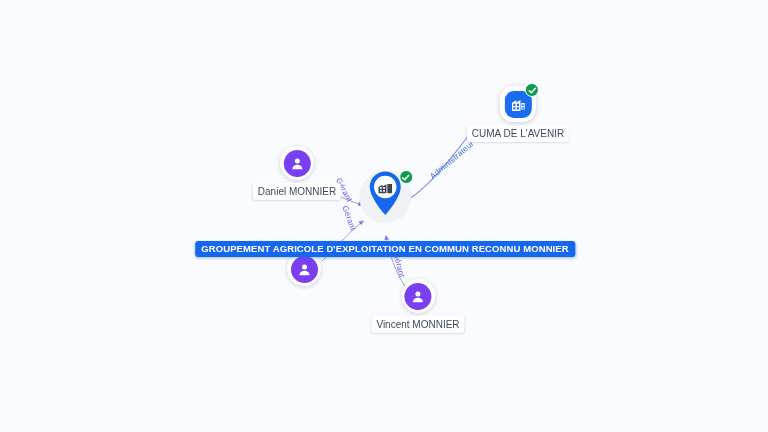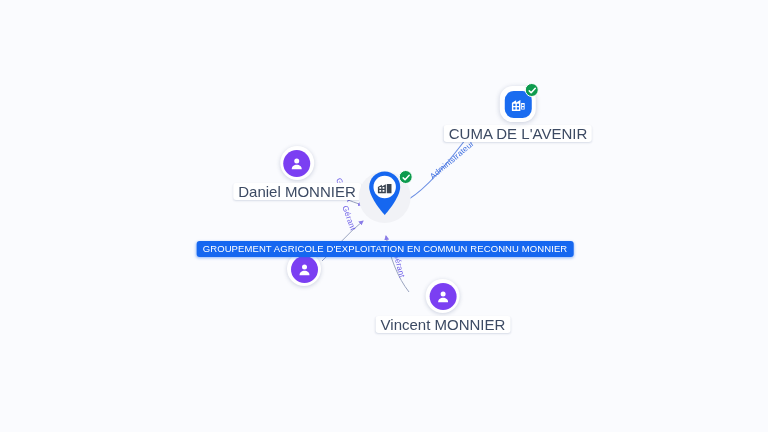--- a/index.html
+++ b/index.html
@@ -117,21 +117,21 @@
     box-sizing: border-box;
   }
   .check-badge.on-org { right: -3px; top: -3px; }
   .check-badge svg { display: block; }
 
   
   .node-caption {
     margin-top: 3px;
     background: #ffffff;
     color: #3c4a63;
-    font-size: 15px;
+    font-size: 10px;
     line-height: 13px;
     padding: 2px 5px;
     border-radius: 3px;
     white-space: nowrap;
     box-shadow: 0 1px 2px rgba(40, 60, 110, .16);
   }
 
   .node-caption.primary {
     background: #1667f0;
     color: #ffffff;
@@ -142,20 +142,21 @@
     border-radius: 3px;
     box-shadow: 0 1px 3px rgba(22, 103, 240, .45);
   }
 
   
   .node.focus {
     align-items: center;
   }
   .node.focus .node-caption.primary {
     margin-top: 18px;
+    font-weight: bold;
   }
 
   
   .edge-label {
     position: absolute;
     transform-origin: 50% 50%;
     color: #6b5ce7;
     font-size: 8px;
     line-height: 9px;
     white-space: nowrap;
@@ -230,21 +231,21 @@
     <div class="person-shell">
       <div class="person-disc">
         <svg width="15" height="15" viewBox="0 0 24 24" fill="#ffffff">
           <circle cx="12" cy="8" r="4"></circle>
           <path d="M4 21c0-4.4 3.6-7 8-7s8 2.6 8 7H4z"></path>
         </svg>
       </div>
     </div>
   </div>
 
-  <div class="node" style="left:443px; top:306px;">
+  <div class="node" style="left:418px; top:306px;">
     <div class="person-shell">
       <div class="person-disc">
         <svg width="15" height="15" viewBox="0 0 24 24" fill="#ffffff">
           <circle cx="12" cy="8" r="4"></circle>
           <path d="M4 21c0-4.4 3.6-7 8-7s8 2.6 8 7H4z"></path>
         </svg>
       </div>
     </div>
     <div class="node-caption">Vincent MONNIER</div>
   </div>

